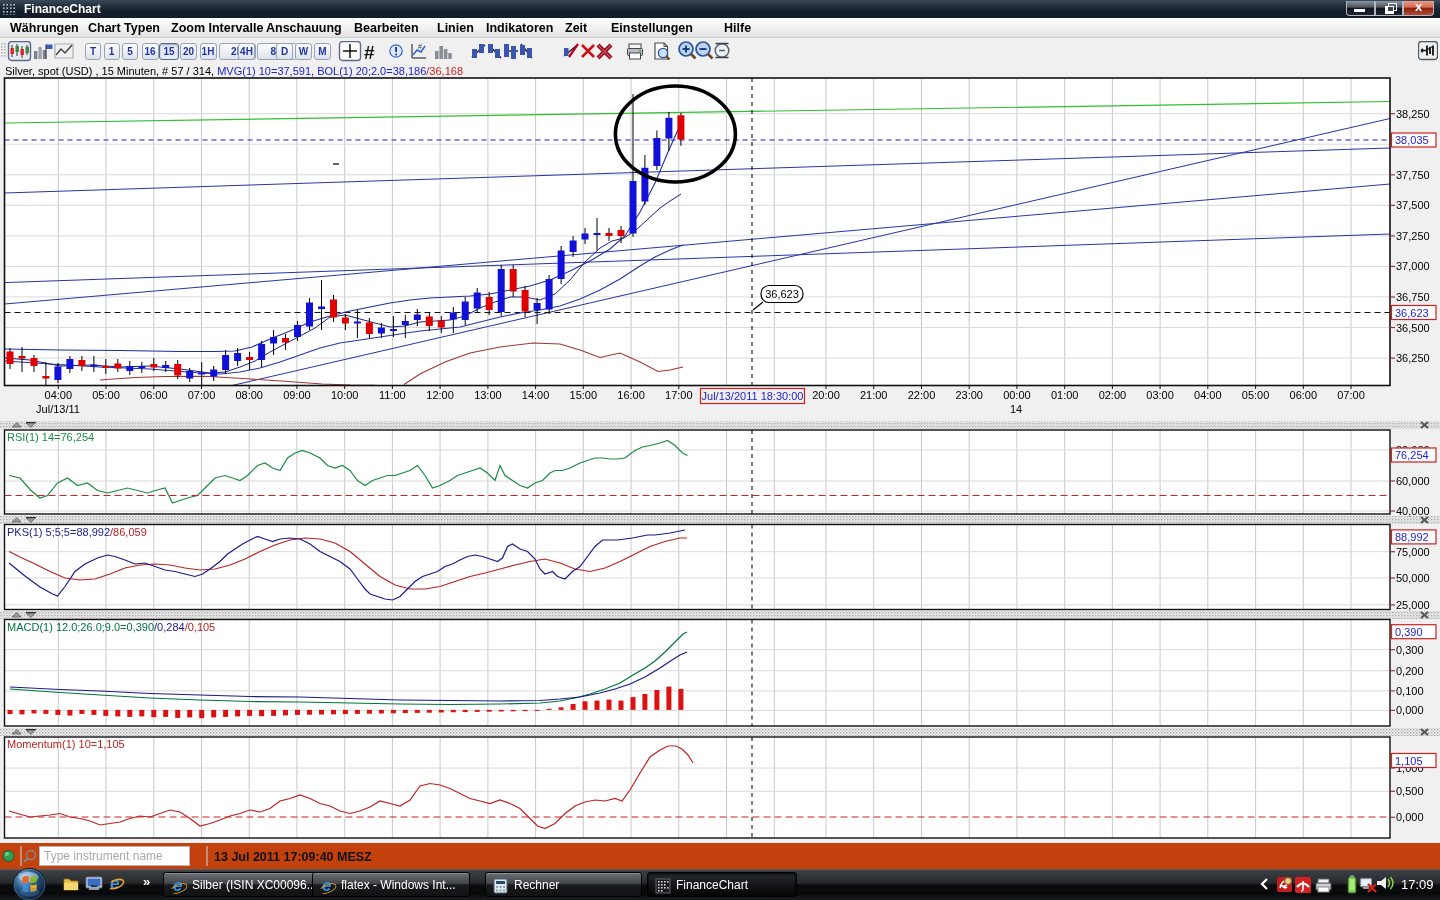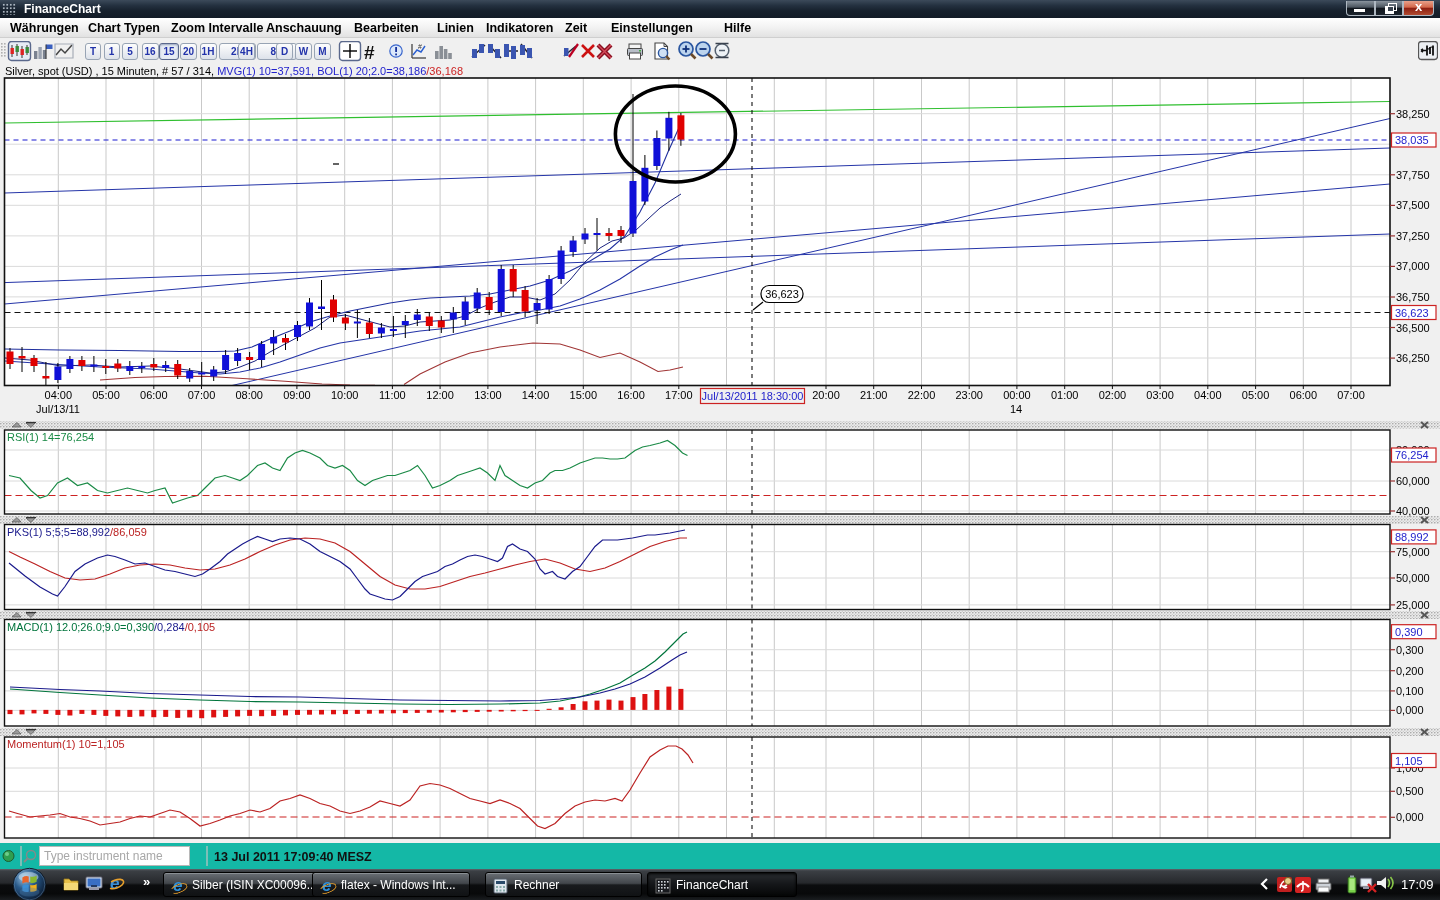--- a/index.html
+++ b/index.html
@@ -16,21 +16,21 @@
 #btncls::after{content:"x";position:absolute;left:11px;top:-2px;color:#fff;font-size:13px;font-weight:bold;font-family:"Liberation Sans",sans-serif;}
 #menubar{position:absolute;left:0;top:18px;width:1440px;height:20px;
  background:linear-gradient(180deg,#ffffff 0%,#f2f2f2 50%,#e2e2e2 100%);border-bottom:1px solid #cfcfcf;}
 .mi{position:absolute;top:3px;font-size:12.5px;font-weight:bold;color:#000;}
 #toolbar{position:absolute;left:0;top:39px;width:1440px;height:24px;background:#f0f0f0;}
 .tbtn{position:absolute;top:4px;height:17px;border:1px solid #98a4b4;border-radius:3px;
  background:linear-gradient(180deg,#fdfdfd,#dde2ea);color:#2233aa;font-weight:bold;font-size:10px;
  text-align:center;line-height:15px;}
 .tbtn.on{border:1.5px solid #5a688c;background:#e6ebf4;box-shadow:inset 0 1px 2px #9aa6be;}
 .ticn{position:absolute;top:3px;}
-#statusrow{position:absolute;left:0;top:843px;width:1440px;height:26px;background:#14b8a6;}
+#statusrow{position:absolute;left:0;top:843px;width:1440px;height:26px;background:#c2410c;}
 #taskbar{position:absolute;left:0;top:869px;width:1440px;height:31px;
  background:linear-gradient(180deg,#62676d 0%,#3b3f44 6%,#26282c 45%,#0b0c0e 52%,#08090a 80%,#1a1d20 100%);}
 .taskbtn{position:absolute;top:3px;height:25px;border-radius:3px;border:1px solid #000;
  background:linear-gradient(180deg,#6a6f75 0%,#42464b 45%,#191b1e 52%,#101214 100%);
  box-shadow:inset 0 1px 0 #8a8f94;color:#fff;font-size:12px;}
 .taskbtn.active{background:linear-gradient(180deg,#2a2d30 0%,#141619 50%,#050606 100%);box-shadow:inset 0 1px 3px #000;}
 .taskbtn span{position:absolute;left:28px;top:5px;white-space:nowrap;}
 .ie{position:absolute;width:16px;height:16px;}
 .ie::before{content:"e";position:absolute;left:2px;top:-4px;font-size:17px;font-weight:bold;color:#2e8fd8;font-style:italic;}
 .ie::after{content:"";position:absolute;left:-1px;top:4px;width:16px;height:7px;border:1.7px solid #e8a02c;border-radius:50%;transform:rotate(-22deg);border-left-color:transparent;border-bottom-color:#e8a02c;}

